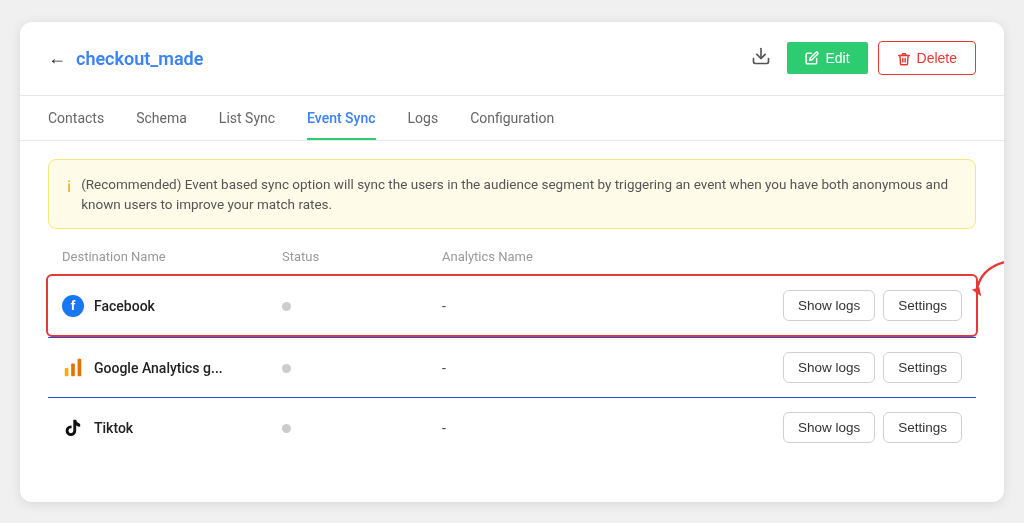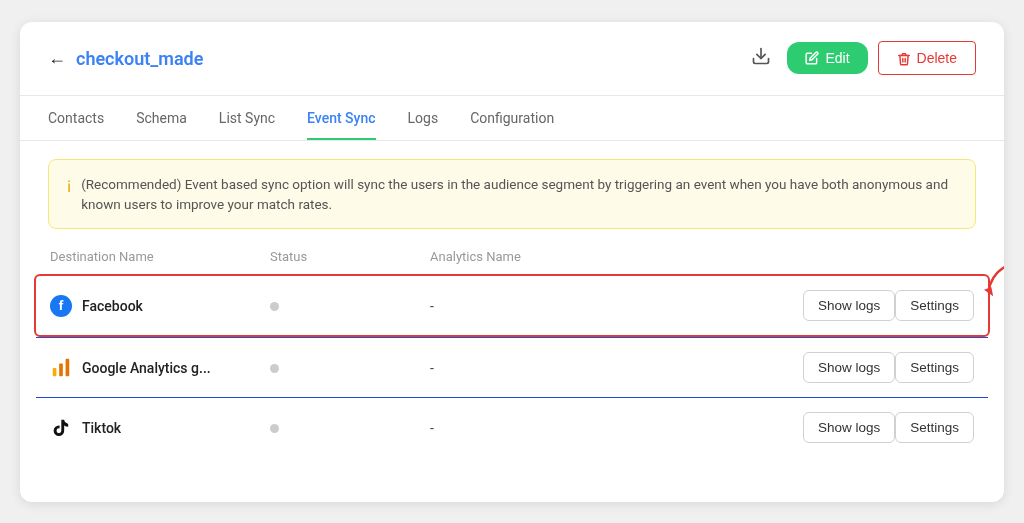--- a/index.html
+++ b/index.html
@@ -53,21 +53,21 @@
       border: none;
       cursor: pointer;
       font-size: 18px;
       color: #555;
       padding: 6px;
     }
     .btn-edit {
       background: #2ecc71;
       color: #fff;
       border: none;
-      border-radius: 12px;
+      border-radius: 2px;
       padding: 8px 18px;
       font-size: 14px;
       font-weight: 500;
       cursor: pointer;
       display: flex;
       align-items: center;
       gap: 6px;
     }
     .btn-delete {
       background: #fff;
@@ -115,21 +115,21 @@
       color: #555;
       line-height: 1.5;
     }
     .notice-icon {
       color: #e6a800;
       font-size: 16px;
       margin-top: 1px;
       flex-shrink: 0;
     }
     .table-container {
-      padding: 0 16px 20px;
+      padding: 0 28px 20px;
     }
     .table-header {
       display: grid;
       grid-template-columns: 220px 160px 1fr auto;
       padding: 10px 14px;
       color: #999;
       font-size: 13px;
       font-weight: 400;
     }
     .table-row {
@@ -158,21 +158,21 @@
       border-radius: 50%;
       background: #ccc;
       display: inline-block;
     }
     .audience-cell {
       color: #444;
     }
     .action-buttons {
       display: flex;
       align-items: center;
-      gap: 0;
+      gap: 8px;
       position: relative;
     }
     .btn-show-logs, .btn-settings {
       background: #fff;
       border: 1.5px solid #d0d0d0;
       border-radius: 6px;
       padding: 7px 14px;
       font-size: 13.5px;
       color: #333;
       cursor: pointer;

